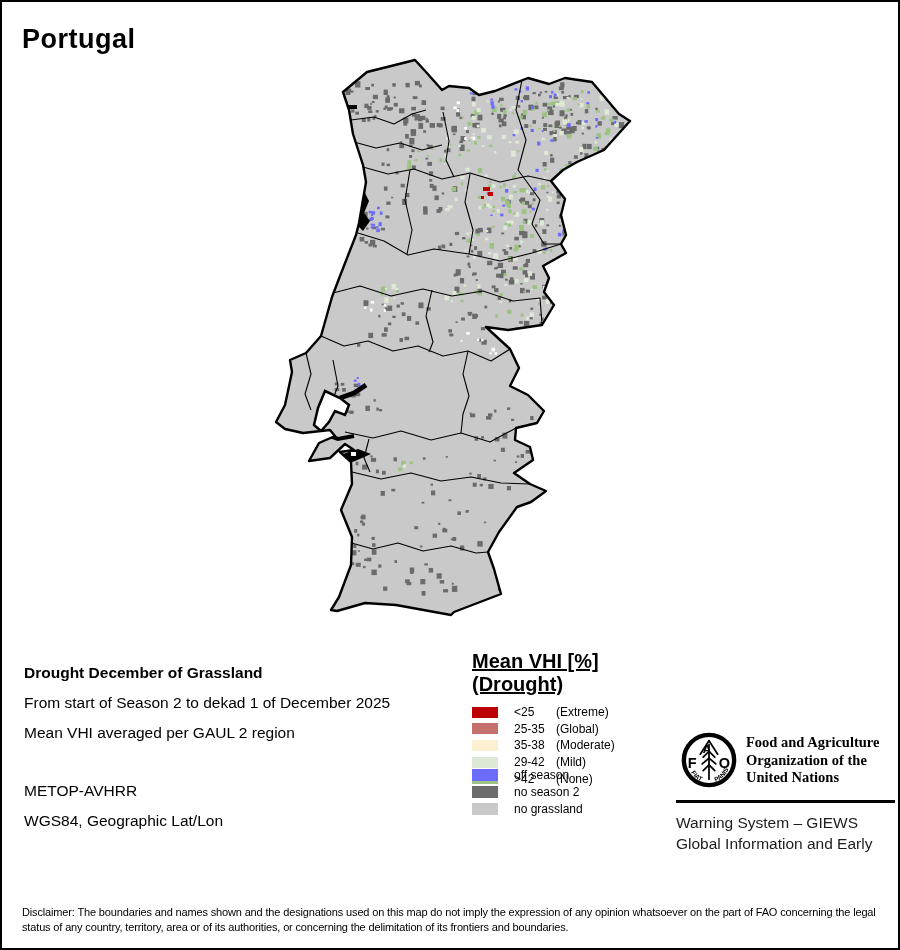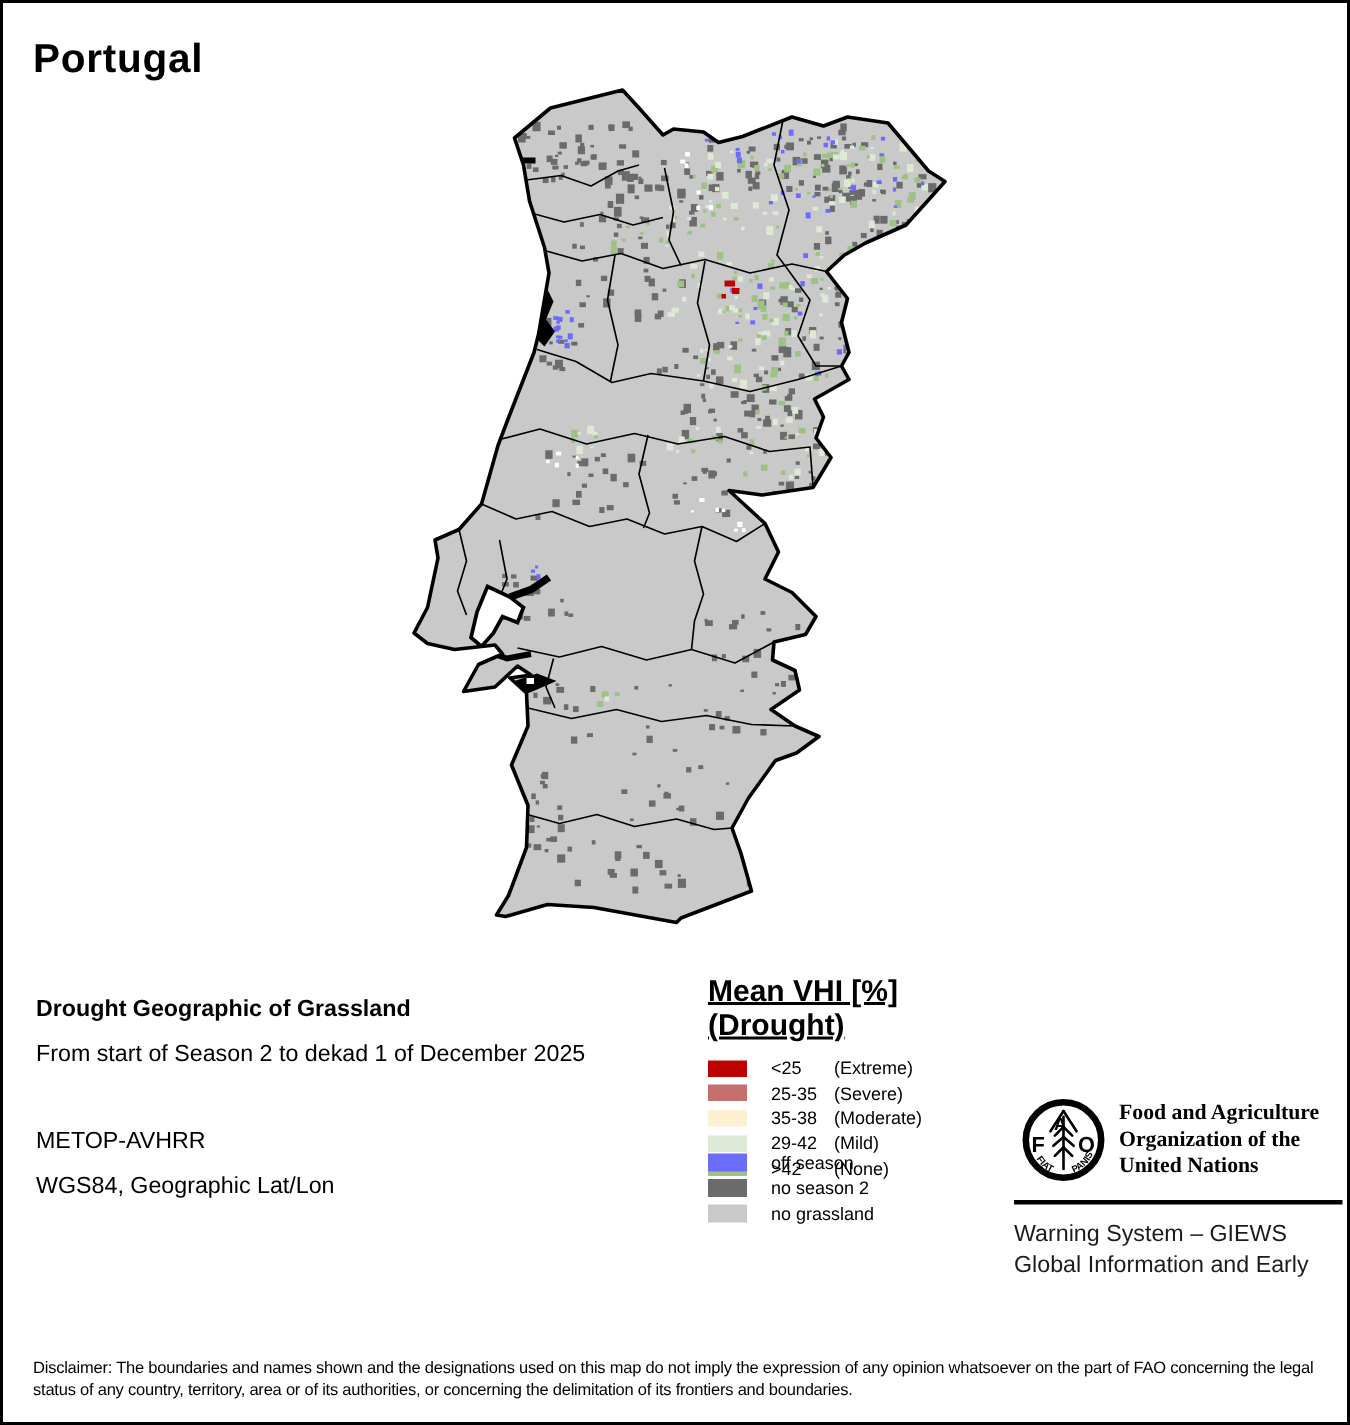--- a/index.html
+++ b/index.html
@@ -1091,38 +1091,39 @@
         <rect x="479" y="194" width="3" height="3" fill="#bd0202"></rect>
       </g>
     </g>
 
     <path d="M341,90 L365,70 L413,58 L424,70 L440,88 L447,84 L467,86 L477,93 L493,89 L526,76 L547,82 L563,76 L590,80 L617,112 L628,119 L602,148 L575,160 L561,168 L549,179 L563,197 L559,213 L564,233 L559,242 L564,251 L541,264 L547,276 L542,290 L552,303 L540,323 L506,328 L484,325 L508,347 L517,366 L508,384 L526,393 L542,409 L535,421 L514,426 L513,438 L528,445 L531,458 L512,471 L528,482 L544,489 L529,500 L515,505 L497,530 L486,550 L492,567 L499,592 L452,610 L449,613 L394,603 L363,601 L335,609 L329,608 L337,595 L349,563 L350,535 L339,508 L350,482 L349,460 L338,450 L352,448 L343,442 L328,456 L307,459 L317,441 L333,434 L328,428 L301,431 L283,427 L274,420 L283,403 L290,370 L288,358 L304,351 L319,334 L330,295 L338,274 L354,233 L357,221 L364,180 L361,163 L351,132 L347,108 Z" fill="none" stroke="#000" stroke-width="2.4" stroke-linejoin="round"></path>
   </svg>
 
   <div class="page-title">Portugal</div>
 
   <div class="info">
-    <div class="hd">Drought Geographic of Grassland</div>
+    <div class="hd">Drought December of Grassland</div>
     <div>From start of Season 2 to dekad 1 of December 2025</div>
+    <div>Mean VHI averaged per GAUL 2 region</div>
     <div class="gap"></div>
     <div>METOP-AVHRR</div>
     <div>WGS84, Geographic Lat/Lon</div>
   </div>
 
   <div class="legend">
     <div class="legend-title">Mean VHI [%] (Drought)</div>
     <div class="lrow">
       <span class="swatch" style="background-color: rgb(189, 2, 2);"></span>
       <span class="lrange">&lt;25</span>
       <span>(Extreme)</span>
     </div>
     <div class="lrow">
       <span class="swatch" style="background-color: rgb(196, 112, 108);"></span>
       <span class="lrange">25-35</span>
-      <span>(Severe)</span>
+      <span>(Global)</span>
     </div>
     <div class="lrow">
       <span class="swatch" style="background-color: rgb(253, 240, 210);"></span>
       <span class="lrange">35-38</span>
       <span>(Moderate)</span>
     </div>
     <div class="lrow">
       <span class="swatch" style="background-color: rgb(221, 233, 213);"></span>
       <span class="lrange">29-42</span>
       <span>(Mild)</span>

